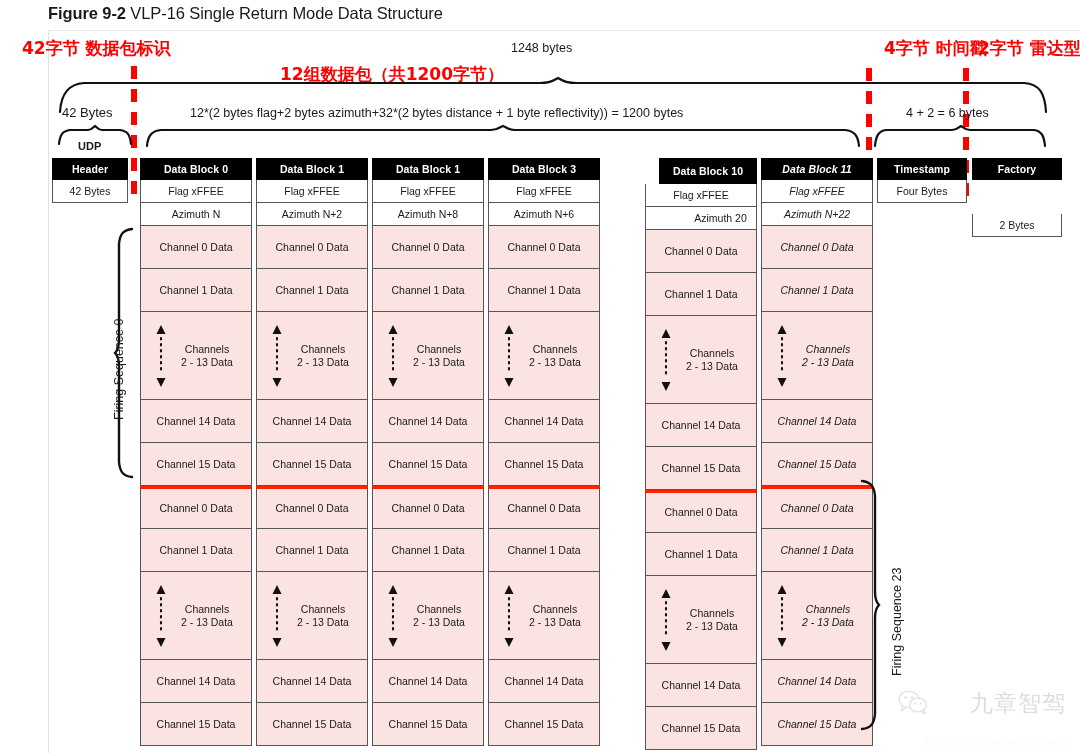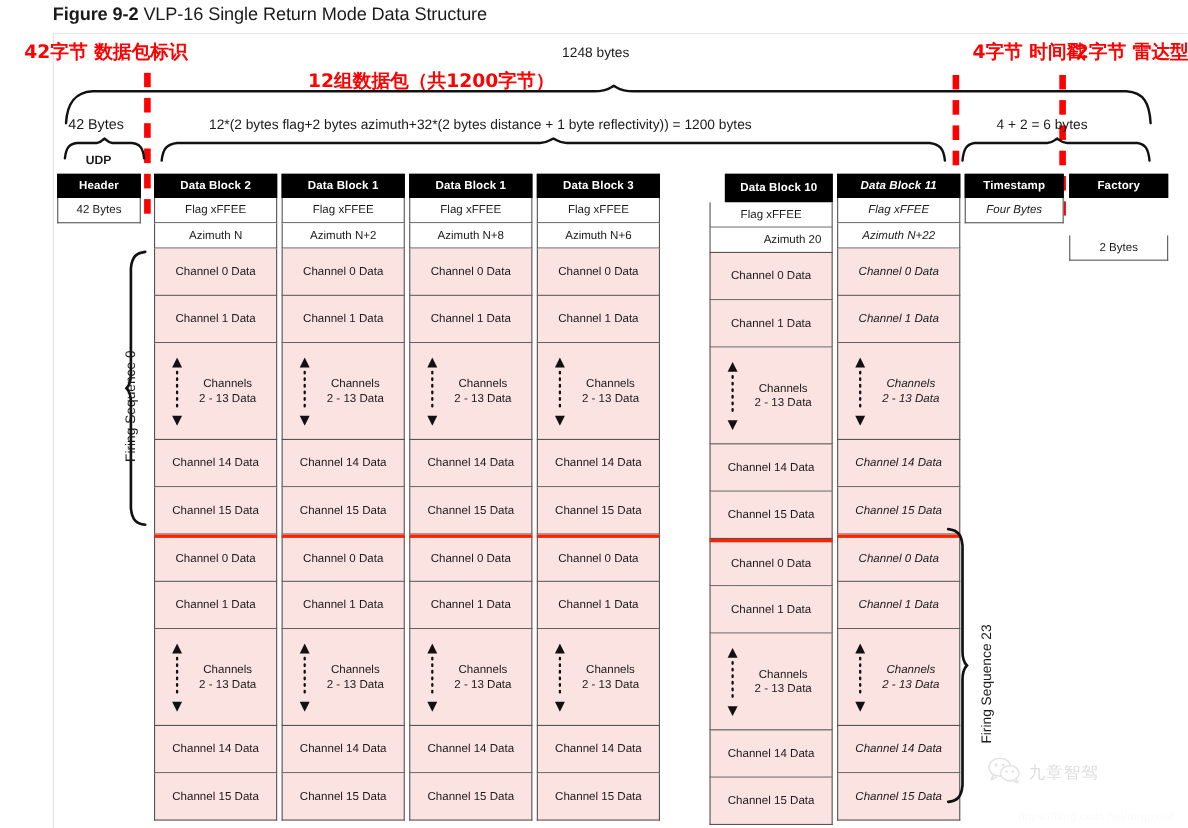--- a/index.html
+++ b/index.html
@@ -130,24 +130,25 @@
 
   
   #watermark {
     position: absolute;
     display: flex;
     align-items: center;
     gap: 7px;
     opacity: 0.62;
   }
   #watermark .wm-text {
-    font-size: 15px;
+    font-size: 23px;
     color: #c9c9c9;
     font-family: "DejaVu Sans", sans-serif;
     letter-spacing: 1px;
+    margin-left: 35px;
   }
   #url-watermark {
     position: absolute;
     font-size: 10px;
     color: #fafafa;
     letter-spacing: 0.3px;
     white-space: nowrap;
   }
 </style>
 </head>
@@ -211,21 +212,21 @@
     </svg>
   </div>
 
   <div class="col" style="left:52px; top:158px; width:76px;">
     <div class="cell hdr" style="height:22px;">Header</div>
     <div class="cell" style="height:23px;">42 Bytes</div>
   </div>
 
   <div id="blocks-layer">
       <div class="col" style="left: 140px; top: 158px; width: 112px;">
-        <div class="cell hdr" style="height: 22px;">Data Block 2</div>
+        <div class="cell hdr" style="height: 22px;">Data Block 0</div>
         <div class="cell " style="height: 23px;">Flag xFFEE</div>
         <div class="cell " style="height: 23px;">Azimuth N</div>
         <div class="cell data" style="height: 43px;">Channel 0 Data</div>
         <div class="cell data" style="height: 43px;">Channel 1 Data</div>
         <div class="cell data ellip" style="height: 88px;">
           <span class="ellip-arrow"><svg width="12" height="62" viewBox="0 0 12 62">
               <path d="M6,0 L10.5,9 L1.5,9 Z" fill="#111"></path>
               <path d="M6,62 L1.5,53 L10.5,53 Z" fill="#111"></path>
               <line x1="6" y1="13" x2="6" y2="49" stroke="#111" stroke-width="2.1" stroke-dasharray="1.5 4.5" stroke-linecap="round"></line>
             </svg></span>
@@ -398,21 +399,21 @@
               <line x1="6" y1="13" x2="6" y2="49" stroke="#111" stroke-width="2.1" stroke-dasharray="1.5 4.5" stroke-linecap="round"></line>
             </svg></span>
           <span class="ellip-label">Channels
 2 - 13 Data</span>
         </div>
         <div class="cell data" style="height: 43px;">Channel 14 Data</div>
         <div class="cell data" style="height: 43px;">Channel 15 Data</div>
       </div>
       <div class="col" style="left: 877px; top: 158px; width: 90px;">
         <div class="cell hdr" style="height: 22px; text-align: center;">Timestamp</div>
-        <div class="cell " style="height: 23px; font-style: italic;">Four Bytes</div>
+        <div class="cell " style="height: 23px;">Four Bytes</div>
       </div>
       <div class="col" style="left: 972px; top: 158px; width: 90px; gap: 34px;">
         <div class="cell hdr" style="height: 22px;">Factory</div>
         <div class="cell " style="height: 23px;">2 Bytes</div>
       </div>
     </div>
 
   <div class="brace" style="left:114px; top:228px;">
     <svg width="20" height="250" viewBox="0 0 20 250">
       <path d="M18,1 C10,2 6,5 5,16 L5,112 C5,120 3,123 1,125 C3,127 5,130 5,138 L5,234 C6,245 10,248 18,249" fill="none" stroke="#111" stroke-width="2.4" stroke-linecap="round"></path>

